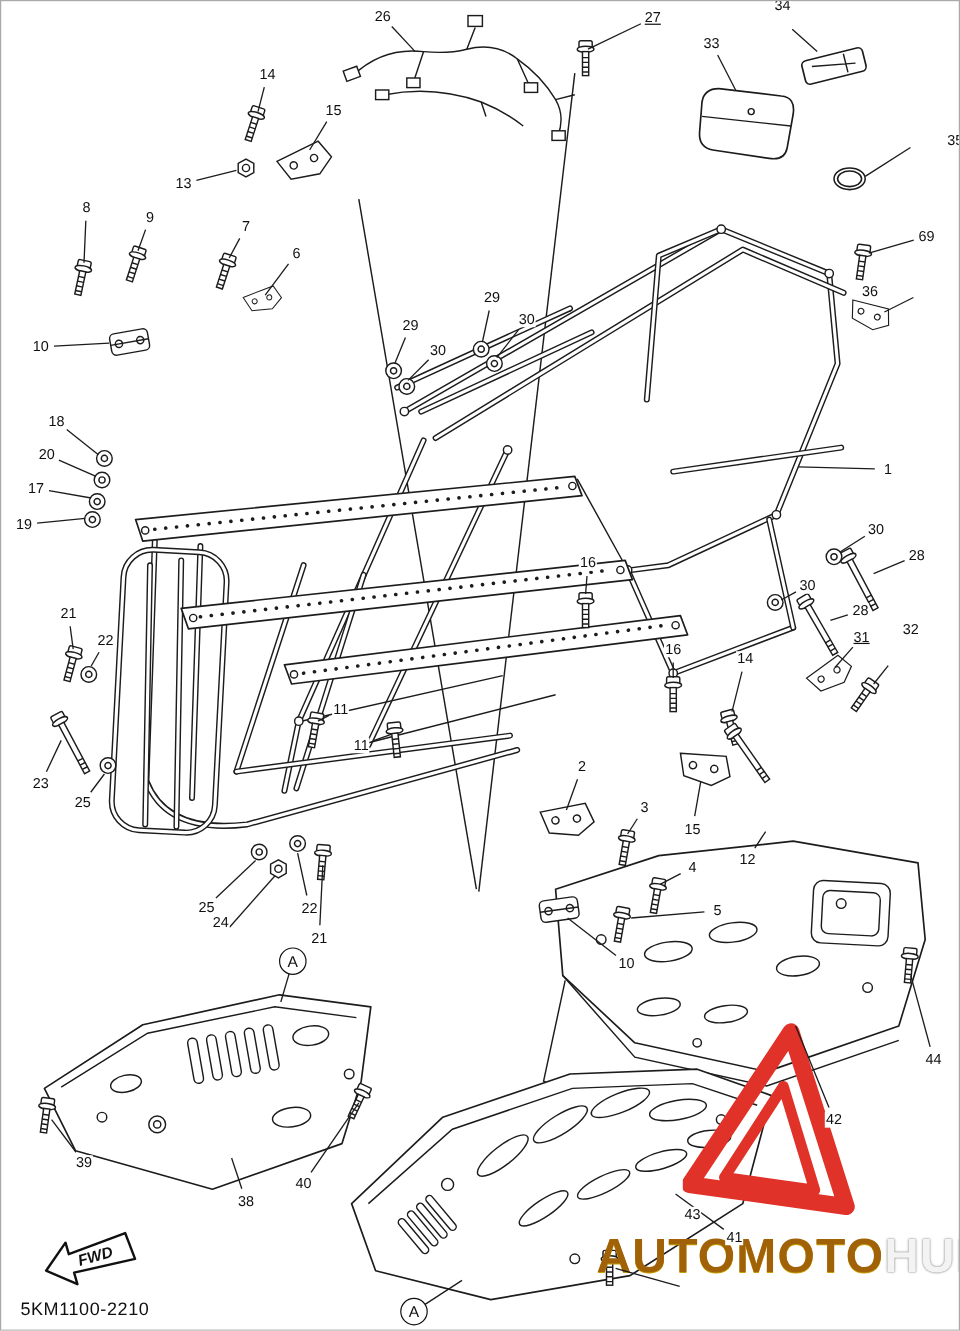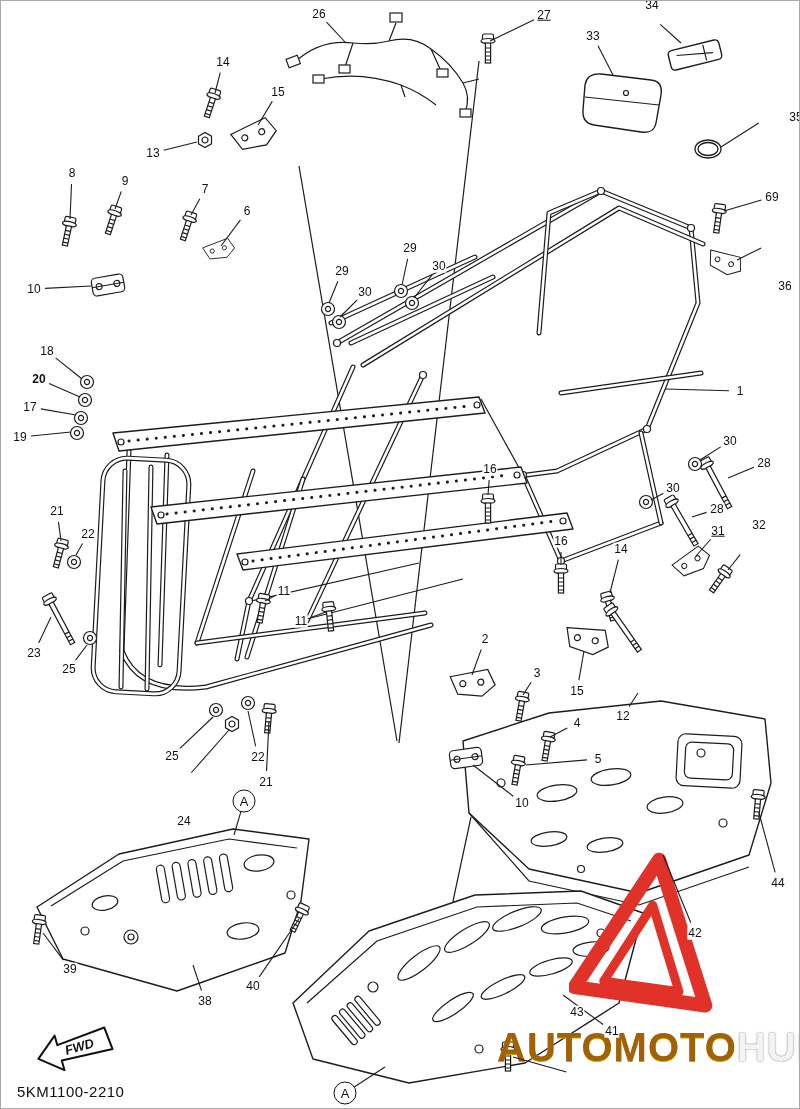--- a/index.html
+++ b/index.html
@@ -382,28 +382,28 @@
       <span class="callout" style="left: 592px; top: 35px;">33</span>
       <span class="callout" style="left: 222px; top: 61px;">14</span>
       <span class="callout" style="left: 277px; top: 91px;">15</span>
       <span class="callout" style="left: 767px; top: 116px; margin-left: 28px;">35</span>
       <span class="callout" style="left: 152px; top: 152px;">13</span>
       <span class="callout" style="left: 71px; top: 172px;">8</span>
       <span class="callout" style="left: 124px; top: 180px;">9</span>
       <span class="callout" style="left: 204px; top: 188px;">7</span>
       <span class="callout" style="left: 246px; top: 210px;">6</span>
       <span class="callout" style="left: 771px; top: 196px;">69</span>
-      <span class="callout" style="left: 784px; top: 242px; margin-top: 43px;">36</span>
+      <span class="callout" style="left: 724px; top: 242px;">36</span>
       <span class="callout" style="left: 33px; top: 288px;">10</span>
       <span class="callout" style="left: 409px; top: 247px;">29</span>
       <span class="callout" style="left: 438px; top: 265px;">30</span>
       <span class="callout" style="left: 341px; top: 270px;">29</span>
       <span class="callout" style="left: 364px; top: 291px;">30</span>
       <span class="callout" style="left: 46px; top: 350px;">18</span>
-      <span class="callout" style="left: 38px; top: 378px; font-weight: bold;">20</span>
+      <span class="callout" style="left: 38px; top: 378px;">20</span>
       <span class="callout" style="left: 29px; top: 406px;">17</span>
       <span class="callout" style="left: 19px; top: 436px;">19</span>
       <span class="callout" style="left: 739px; top: 390px;">1</span>
       <span class="callout" style="left: 729px; top: 440px;">30</span>
       <span class="callout" style="left: 763px; top: 462px;">28</span>
       <span class="callout" style="left: 489px; top: 468px;">16</span>
       <span class="callout" style="left: 672px; top: 487px;">30</span>
       <span class="callout" style="left: 716px; top: 508px;">28</span>
       <span class="callout" style="left: 717px; top: 530px; text-decoration: underline;">31</span>
       <span class="callout" style="left: 746px; top: 524px; margin-left: 12px;">32</span>
@@ -416,21 +416,21 @@
       <span class="callout" style="left: 33px; top: 652px;">23</span>
       <span class="callout" style="left: 68px; top: 668px;">25</span>
       <span class="callout" style="left: 484px; top: 638px;">2</span>
       <span class="callout" style="left: 536px; top: 672px;">3</span>
       <span class="callout" style="left: 576px; top: 690px;">15</span>
       <span class="callout" style="left: 576px; top: 722px;">4</span>
       <span class="callout" style="left: 622px; top: 715px;">12</span>
       <span class="callout" style="left: 597px; top: 758px;">5</span>
       <span class="callout" style="left: 171px; top: 755px;">25</span>
       <span class="callout" style="left: 257px; top: 756px;">22</span>
-      <span class="callout" style="left: 183px; top: 820px;">24</span>
+      <span class="callout" style="left: 183px; top: 768px;">24</span>
       <span class="callout" style="left: 265px; top: 781px;">21</span>
       <span class="callout" style="left: 521px; top: 802px;">10</span>
       <span class="callout" style="left: 777px; top: 882px;">44</span>
       <span class="callout" style="left: 694px; top: 932px;">42</span>
       <span class="callout" style="left: 69px; top: 968px;">39</span>
       <span class="callout" style="left: 252px; top: 985px;">40</span>
       <span class="callout" style="left: 204px; top: 1000px;">38</span>
       <span class="callout" style="left: 611px; top: 1030px;">41</span>
       <span class="callout" style="left: 576px; top: 1011px;">43</span>
       <span class="vmark" style="left: 243px; top: 800px;">A</span>

